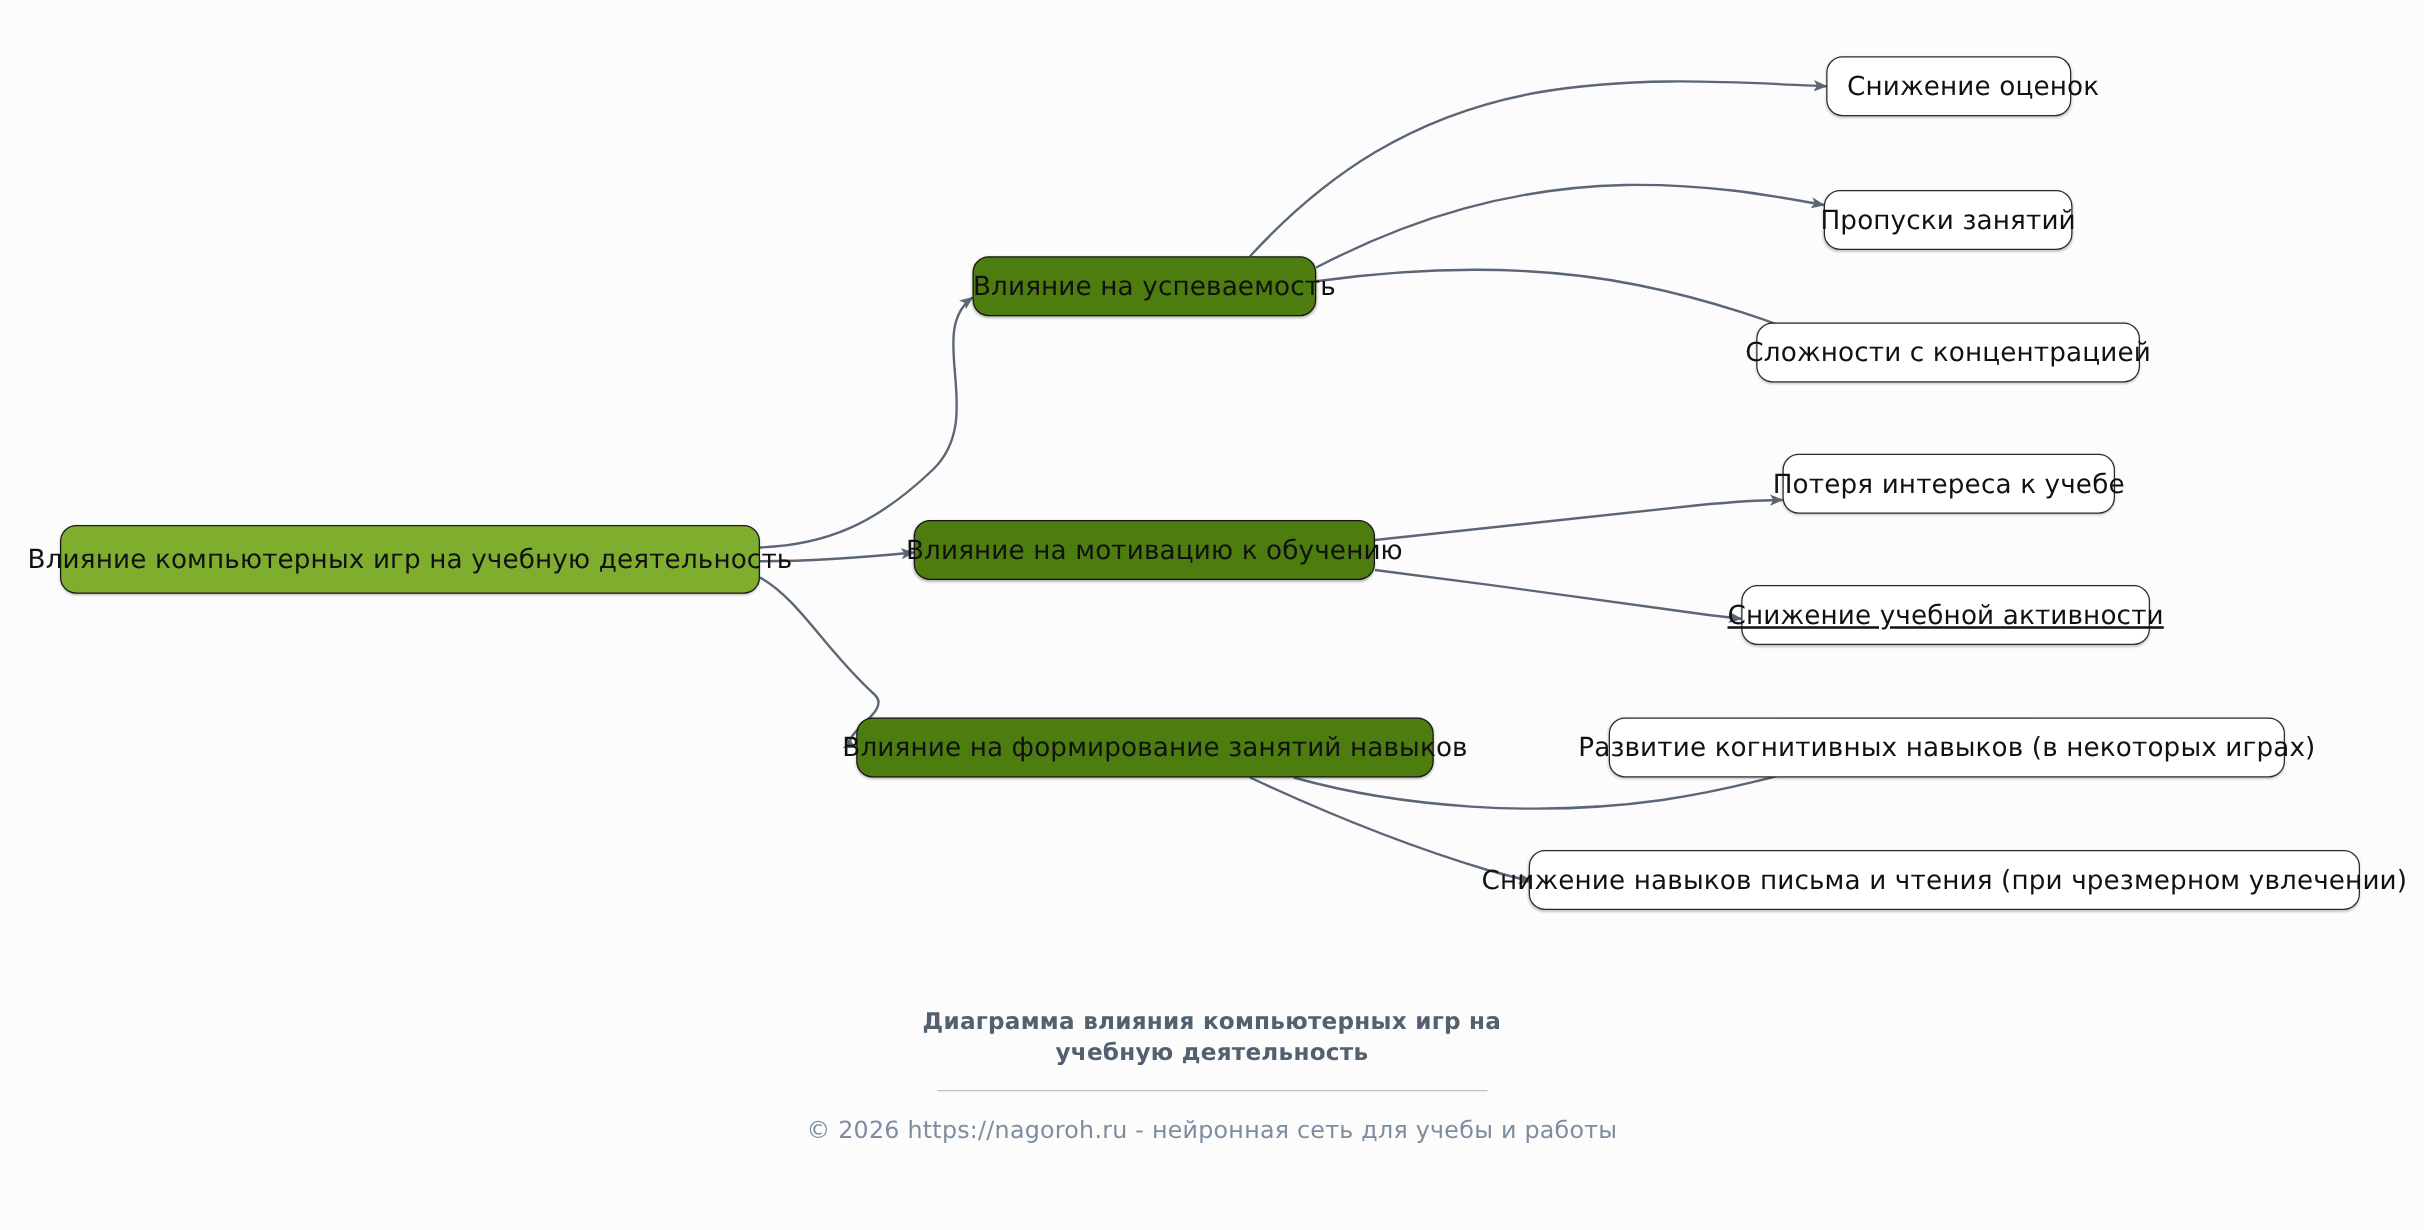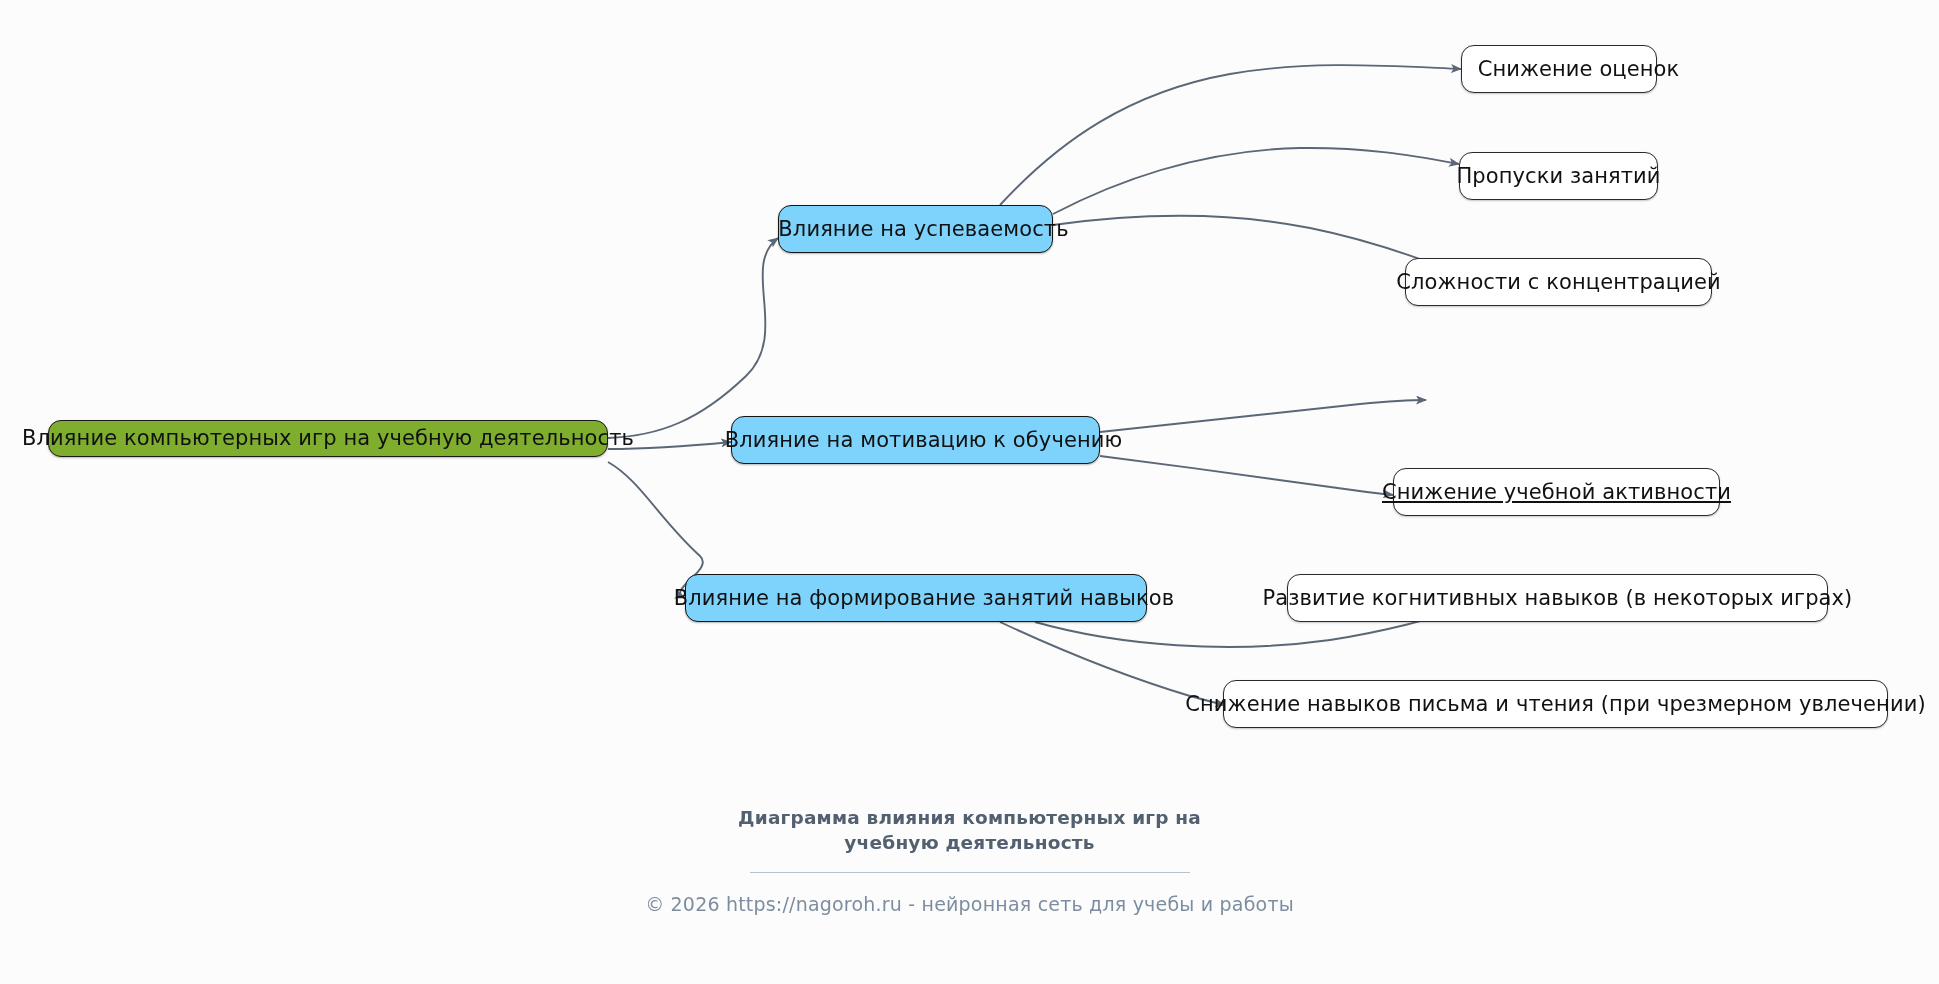--- a/index.html
+++ b/index.html
@@ -41,21 +41,21 @@
     color: #111111;
     white-space: nowrap;
     letter-spacing: 0.1px;
     box-shadow: 0 1px 2px rgba(0,0,0,0.28);
   }
   .node.root {
     background: #7FAE2E;
     border-color: #1a1a1a;
   }
   .node.branch {
-    background: #7dd3fc;
+    background: #4d7c0f;
     border-color: #141414;
     padding-left: 16px;
   }
   .node.leaf {
     background: #ffffff;
     border-color: #2b2b2b;
     border-width: 1.7px;
     box-shadow: 0 1px 2px rgba(0,0,0,0.22);
   }
   .node-label {
@@ -111,21 +111,21 @@
       <path d="M 1053,225 C 1140,213 1230,212 1310,228 C 1370,240 1420,258 1465,276"></path>
 
       <path d="M 1100,432 C 1180,424 1280,412 1360,404 C 1392,401 1412,400 1426,400"></path>
       <path d="M 1100,456 C 1180,466 1280,480 1345,489 C 1372,493 1384,494 1393,495"></path>
 
       <path d="M 1035,622 C 1120,646 1230,654 1330,640 C 1390,631 1440,616 1482,604"></path>
       <path d="M 1000,622 C 1060,650 1130,678 1190,696 C 1212,702 1220,704 1225,705"></path>
     </g>
   </svg>
 
-  <div class="node root" style="left:48px; top:420px; width:560px; height:37px;">
+  <div class="node root" style="left:48px; top:420px; width:560px; height:55px;">
     <span class="node-label">Влияние компьютерных игр на учебную деятельность</span>
   </div>
 
   <div class="node branch" style="left:778px; top:205px; width:275px; height:48px;">
     <span class="node-label">Влияние на успеваемость</span>
   </div>
 
   <div class="node leaf" style="left:1461px; top:45px; width:196px; height:48px;padding-left:39px;">
     <span class="node-label">Снижение оценок</span>
   </div>
@@ -135,20 +135,23 @@
   </div>
 
   <div class="node leaf" style="left:1405px; top:258px; width:307px; height:48px;">
     <span class="node-label">Сложности с концентрацией</span>
   </div>
 
   <div class="node branch" style="left:731px; top:416px; width:369px; height:48px;">
     <span class="node-label">Влияние на мотивацию к обучению</span>
   </div>
 
+  <div class="node leaf" style="left:1426px; top:363px; width:266px; height:48px;">
+    <span class="node-label">Потеря интереса к учебе</span>
+  </div>
 
   <div class="node leaf" style="left:1393px; top:468px; width:327px; height:48px;text-decoration:underline;">
     <span class="node-label">Снижение учебной активности</span>
   </div>
 
   <div class="node branch" style="left:685px; top:574px; width:462px; height:48px;">
     <span class="node-label">Влияние на формирование занятий навыков</span>
   </div>
 
   <div class="node leaf" style="left:1287px; top:574px; width:541px; height:48px;">

